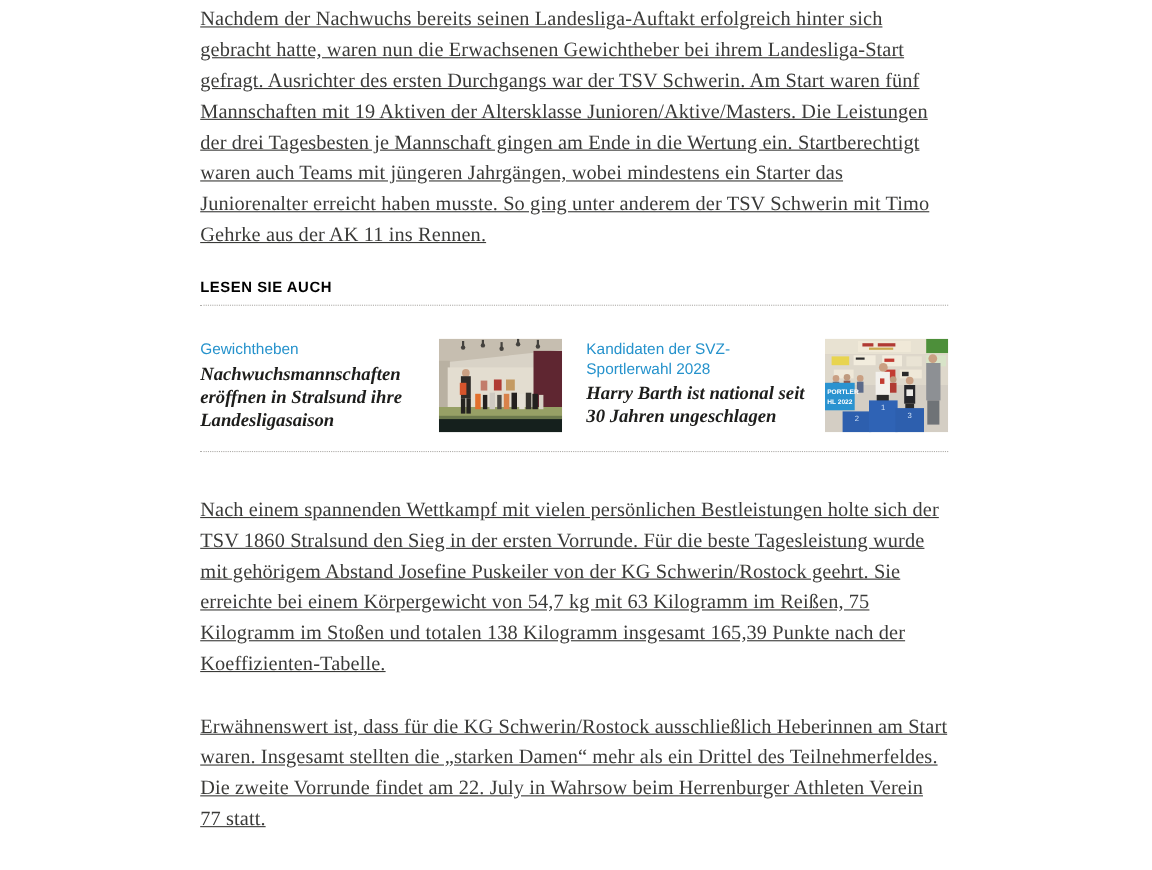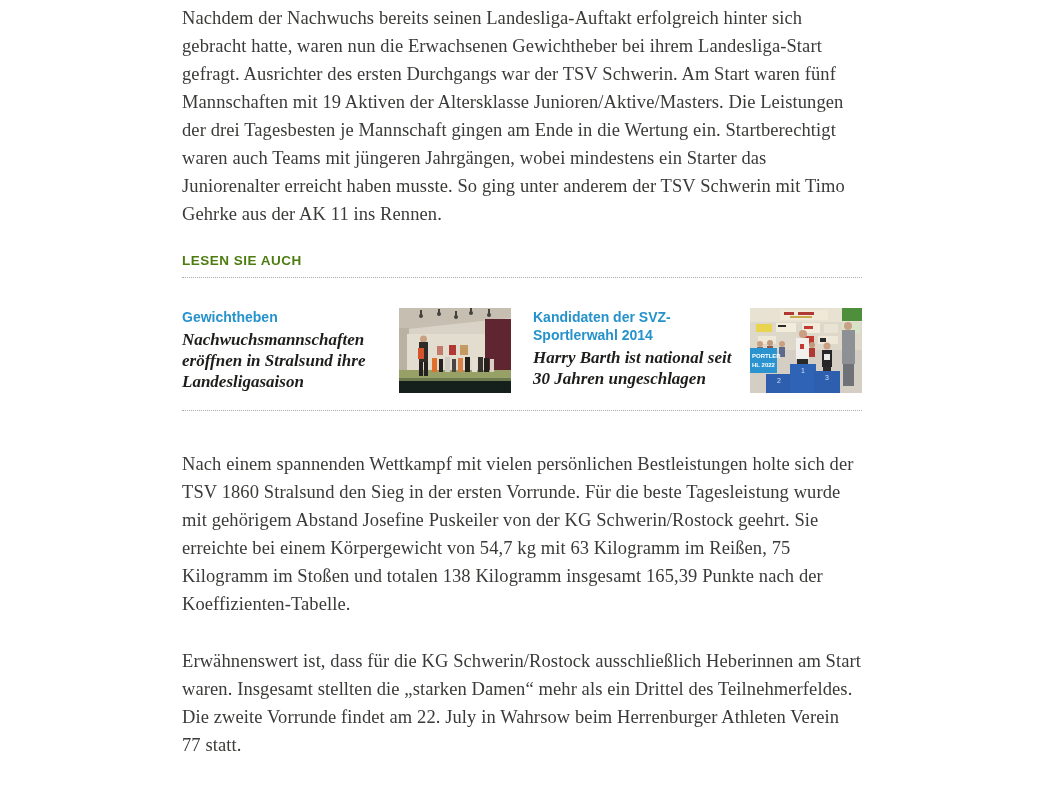--- a/index.html
+++ b/index.html
@@ -21,33 +21,34 @@
     top: 4px;
     width: 680px;
   }
   p.body-text {
     margin: 0;
     font-family: "Liberation Serif", "DejaVu Serif", serif;
     font-size: 18.5px;
     line-height: 28px;
     color: #3a3a38;
     letter-spacing: 0.1px;
+    text-decoration: underline;
   }
   p.body-text + p.body-text { margin-top: 29px; }
 
   .read-also {
     margin-top: 25px;
     margin-bottom: 39px;
   }
   .read-also-heading {
     font-family: "Liberation Sans", "DejaVu Sans", sans-serif;
     font-size: 13.5px;
     font-weight: 700;
     letter-spacing: 0.5px;
-    color: #4d7c0f;
+    color: #000000;
     text-transform: uppercase;
     margin: 0 0 9px 0;
   }
   .dotted-divider {
     border: 0;
     border-top: 1px dotted #aeaca9;
     height: 0;
     margin: 0;
   }
   .teaser-row {
@@ -59,21 +60,21 @@
     flex: 1 1 0;
     display: flex;
     align-items: flex-start;
     gap: 17px;
     cursor: pointer;
   }
   .teaser-text { flex: 1 1 auto; min-width: 0; }
   .teaser-kicker {
     font-family: "Liberation Sans", "DejaVu Sans", sans-serif;
     font-size: 14px;
-    font-weight: 700;
+    font-weight: 400;
     line-height: 18px;
     color: #2592cc;
     margin: 0 0 3px 0;
   }
   .teaser-headline {
     font-family: "Liberation Serif", "DejaVu Serif", serif;
     font-size: 17px;
     font-weight: 700;
     line-height: 21px;
     color: #1d1d1b;
@@ -152,21 +153,21 @@
                 <rect x="19" y="40" width="6" height="11" fill="#d6542c"></rect>
                 <rect x="20" y="54" width="4" height="14" fill="#242220"></rect>
                 <rect x="25" y="54" width="4" height="14" fill="#242220"></rect>
               </g>
             </g>
           </svg>
         </article>
 
         <article class="teaser">
           <div class="teaser-text">
-            <div class="teaser-kicker">Kandidaten der SVZ-Sportlerwahl 2014</div>
+            <div class="teaser-kicker">Kandidaten der SVZ-Sportlerwahl 2028</div>
             <h3 class="teaser-headline">Harry Barth ist national seit 30 Jahren ungeschlagen</h3>
           </div>
           <svg class="teaser-image" viewBox="0 0 112 85" xmlns="http://www.w3.org/2000/svg">
             <g>
               <rect x="0" y="0" width="112" height="85" fill="#d4cec4"></rect>
               <rect x="0" y="0" width="112" height="14" fill="#e8e2d2"></rect>
               <g>
                 <rect x="30" y="2" width="48" height="10" fill="#f0e9d8"></rect>
                 <rect x="34" y="4" width="10" height="3" fill="#b03a33"></rect>
                 <rect x="48" y="4" width="16" height="3" fill="#b03a33"></rect>

